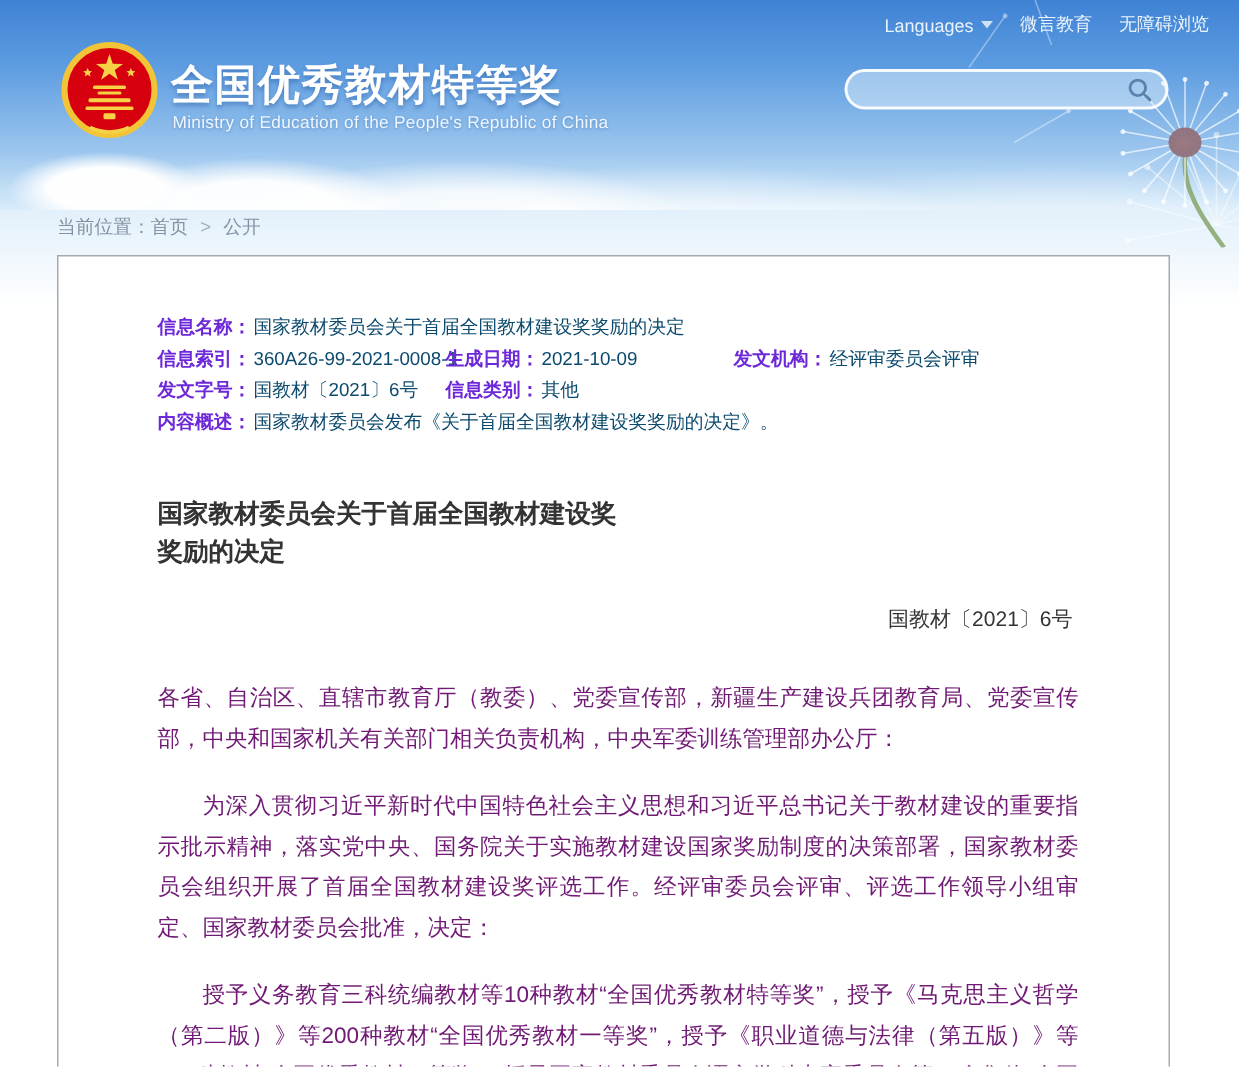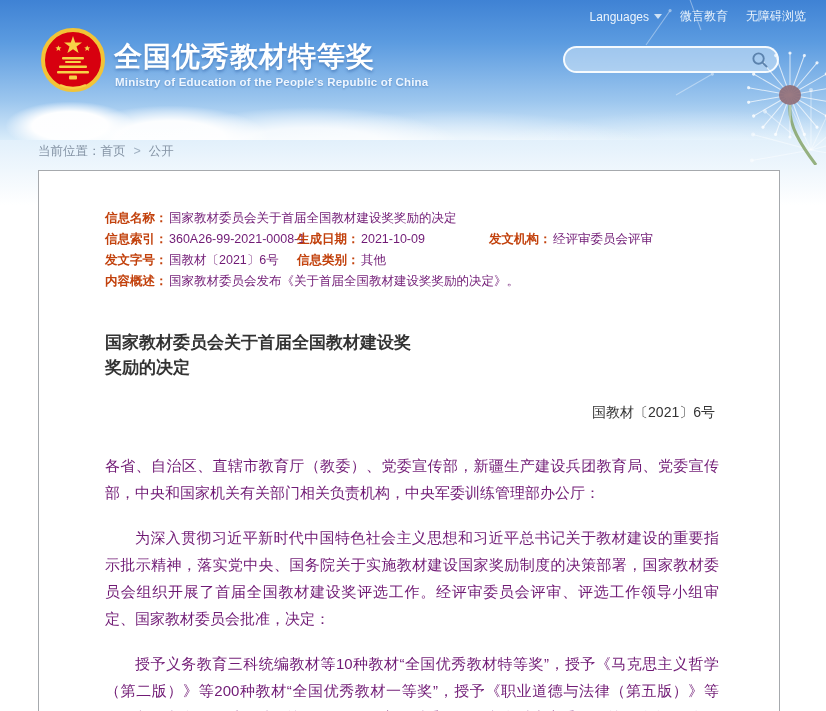--- a/index.html
+++ b/index.html
@@ -20,21 +20,21 @@
   .top-links { position:absolute; top:8px; right:20px; display:flex; align-items:center;
     gap:18px; font-size:12px; color:#eaf3fc; z-index:3; }
   .top-links a { color:#eaf3fc; text-decoration:none; display:flex; align-items:center; gap:5px; cursor:pointer; }
   .chevron { width:0; height:0; border-left:4px solid transparent; border-right:4px solid transparent;
     border-top:5px solid #cfe2f5; display:inline-block; }
 
   .logo { position:absolute; left:40px; top:27px; width:66px; height:70px; z-index:3; cursor:pointer; }
 
   .site-title { position:absolute; left:114px; top:38px; font-size:28px; font-weight:bold;
     color:#ffffff; letter-spacing:1px; z-index:3; text-shadow:0 2px 3px rgba(30,80,150,.45); }
-  .site-subtitle { position:absolute; left:115px; top:76px; font-size:11.5px; font-weight:bold;
+  .site-subtitle { position:absolute; left:115px; top:76px; font-size:11.5px; font-weight:normal;
     color:#eef6ff; letter-spacing:.2px; z-index:3; text-shadow:0 1px 2px rgba(30,80,150,.4); }
 
   .search-box { position:absolute; left:563px; top:46px; width:216px; height:27px; z-index:4;
     background:rgba(235,246,253,.45); border:2px solid rgba(255,255,255,.9); border-radius:15px;
     display:flex; align-items:center; padding:0 8px 0 12px; }
   .search-box input { flex:1; border:none; outline:none; background:transparent; font-size:12px;
     color:#2c4a6e; font-family:inherit; }
   .search-btn { border:none; background:transparent; cursor:pointer; width:20px; height:20px;
     display:flex; align-items:center; justify-content:center; padding:0; }
 
@@ -47,22 +47,22 @@
   .breadcrumb a { color:#8493a4; text-decoration:none; cursor:pointer; }
   .breadcrumb .sep { margin:0 8px; color:#9fb0c0; }
 
   
   .card { position:absolute; left:38px; top:170px; width:742px; height:545px; z-index:2;
     background:#ffffff; border:1px solid #a6a9ad; border-bottom:none; }
   .card-inner { padding:40px 60px 0 66px; }
 
   .meta { display:grid; grid-template-columns:64px 128px 64px 128px 64px auto;
     row-gap:7px; font-size:12.5px; line-height:14px; align-items:baseline; }
-  .m-label { font-weight:bold; color:#c2410c; white-space:nowrap; }
-  .m-val { color:#701a75; white-space:nowrap; }
+  .m-label { font-weight:bold; color:#6d28d9; white-space:nowrap; }
+  .m-val { color:#0c4a6e; white-space:nowrap; }
   .span-all { grid-column:2 / -1; }
   .span-right { grid-column:4 / -1; }
 
   .doc-title { margin-top:42px; font-size:17px; font-weight:bold;
     color:#333; line-height:25px; }
   .doc-number { margin-top:24px; text-align:right; font-size:14px; color:#333; padding-right:4px; }
 
   .body-text p { font-size:15px; color:#701a75; line-height:27px; text-align:justify; }
   .body-text .p-first { margin-top:30px; }
   .body-text .p-gap { margin-top:18px; }

